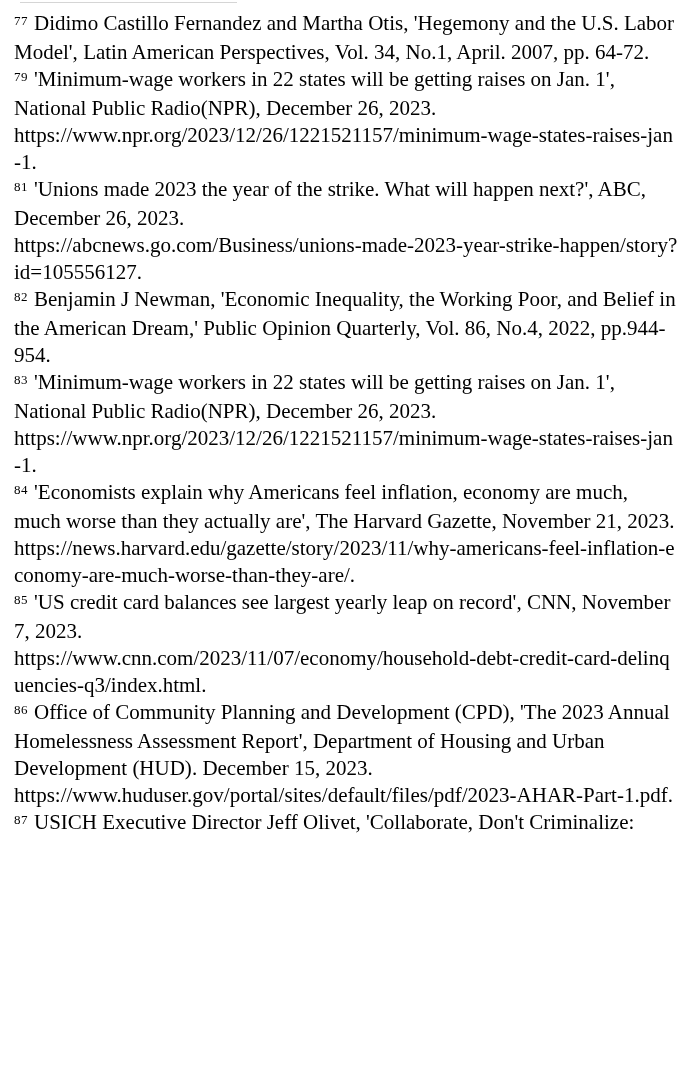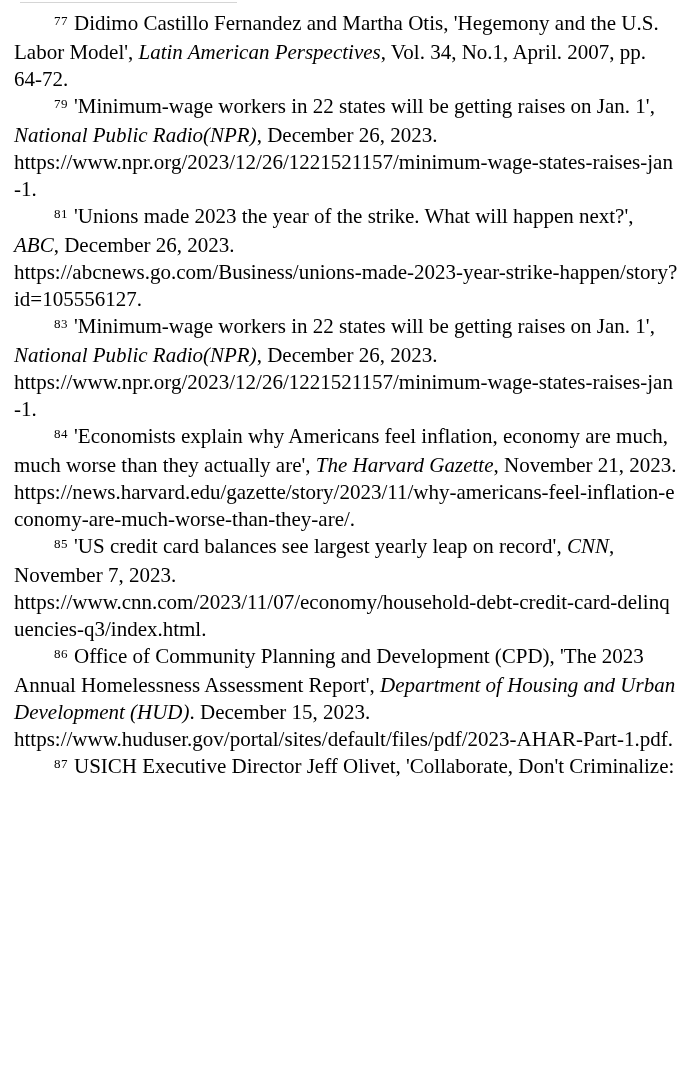--- a/index.html
+++ b/index.html
@@ -30,32 +30,32 @@
     text-align: left;
   }
   .footnote { margin: 0; padding: 0; }
   .fn-marker {
     font-size: 0.62em;
     vertical-align: baseline;
     position: relative;
     top: -0.4em;
     margin-right: 6px;
     letter-spacing: 0.5px;
-    margin-left: 40px;
   }
-  .it { font-style: italic; }
+  .it { }
   .url { word-break: break-all; }
 </style>
 </head>
 <body style="background-color: rgb(255, 255, 255); color: rgb(0, 0, 0);">
 
 <div class="separator" style="background-color: rgb(213, 213, 213);"></div>
 
 <div class="footnotes">
     <p class="footnote"><sup class="fn-marker">77</sup><span class="">Didimo Castillo Fernandez and Martha Otis, 'Hegemony and the U.S. Labor Model', </span><span class="it">Latin American Perspectives</span><span class="">, Vol. 34, No.1, April. 2007, pp. 64-72.</span></p>
     <p class="footnote"><sup class="fn-marker">79</sup><span class="">'Minimum-wage workers in 22 states will be getting raises on Jan. 1', </span><span class="it">National Public Radio(NPR)</span><span class="">, December 26, 2023.</span><br><span class=" url">https://www.npr.org/2023/12/26/1221521157/minimum-wage-states-raises-jan-1.</span></p>
     <p class="footnote"><sup class="fn-marker">81</sup><span class="">'Unions made 2023 the year of the strike. What will happen next?', </span><span class="it">ABC</span><span class="">, December 26, 2023.</span><br><span class=" url">https://abcnews.go.com/Business/unions-made-2023-year-strike-happen/story?id=105556127.</span></p>
+    <p class="footnote"><sup class="fn-marker">82</sup><span class="">Benjamin J Newman, 'Economic Inequality, the Working Poor, and Belief in the American Dream,' </span><span class="it">Public Opinion Quarterly</span><span class="">, Vol. 86, No.4, 2022, pp.944-954.</span></p>
     <p class="footnote"><sup class="fn-marker">83</sup><span class="">'Minimum-wage workers in 22 states will be getting raises on Jan. 1', </span><span class="it">National Public Radio(NPR)</span><span class="">, December 26, 2023.</span><br><span class=" url">https://www.npr.org/2023/12/26/1221521157/minimum-wage-states-raises-jan-1.</span></p>
     <p class="footnote"><sup class="fn-marker">84</sup><span class="">'Economists explain why Americans feel inflation, economy are much, much worse than they actually are', </span><span class="it">The Harvard Gazette</span><span class="">, November 21, 2023.</span><br><span class=" url">https://news.harvard.edu/gazette/story/2023/11/why-americans-feel-inflation-economy-are-much-worse-than-they-are/.</span></p>
     <p class="footnote"><sup class="fn-marker">85</sup><span class="">'US credit card balances see largest yearly leap on record', </span><span class="it">CNN</span><span class="">, November 7, 2023.</span><br><span class=" url">https://www.cnn.com/2023/11/07/economy/household-debt-credit-card-delinquencies-q3/index.html.</span></p>
     <p class="footnote"><sup class="fn-marker">86</sup><span class="">Office of Community Planning and Development (CPD), 'The 2023 Annual Homelessness Assessment Report', </span><span class="it">Department of Housing and Urban Development (HUD)</span><span class="">. December 15, 2023.</span><br><span class=" url">https://www.huduser.gov/portal/sites/default/files/pdf/2023-AHAR-Part-1.pdf.</span></p>
     <p class="footnote"><sup class="fn-marker">87</sup><span class="">USICH Executive Director Jeff Olivet, 'Collaborate, Don't Criminalize:</span></p>
   </div>
 
 </body></html>

